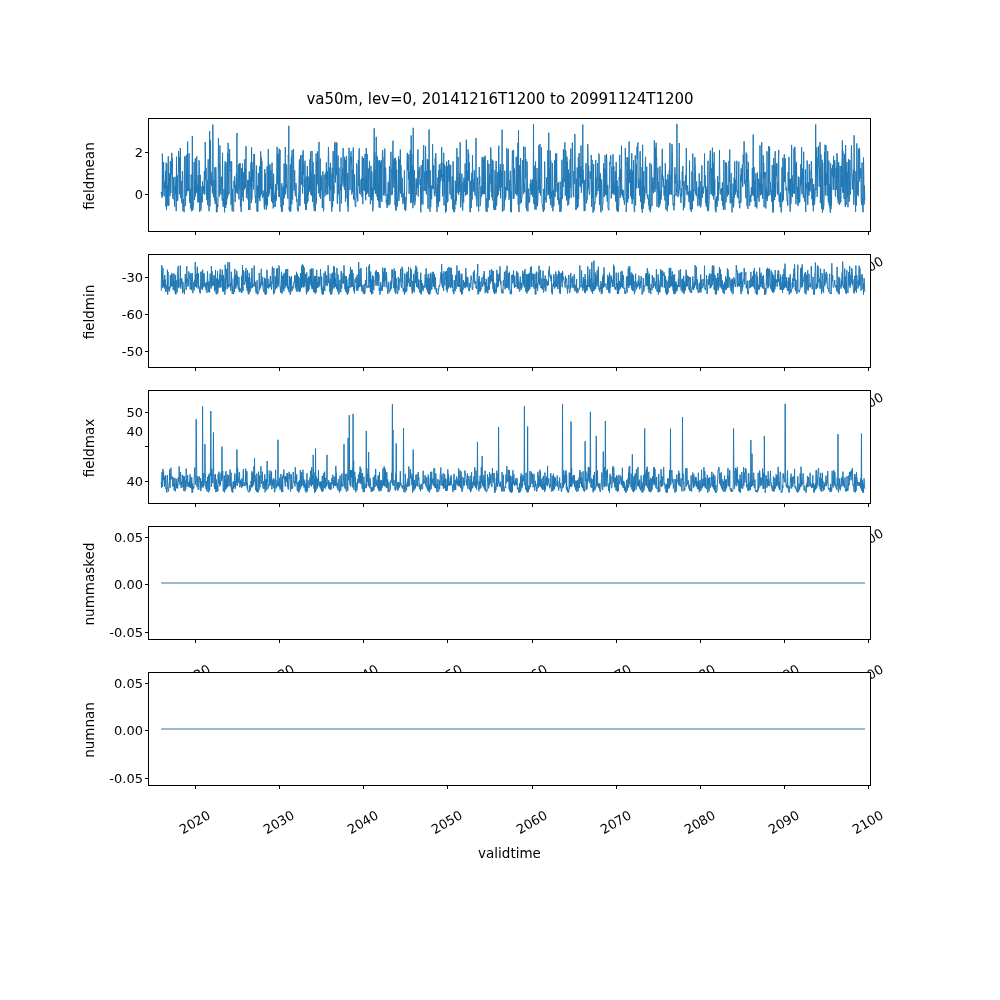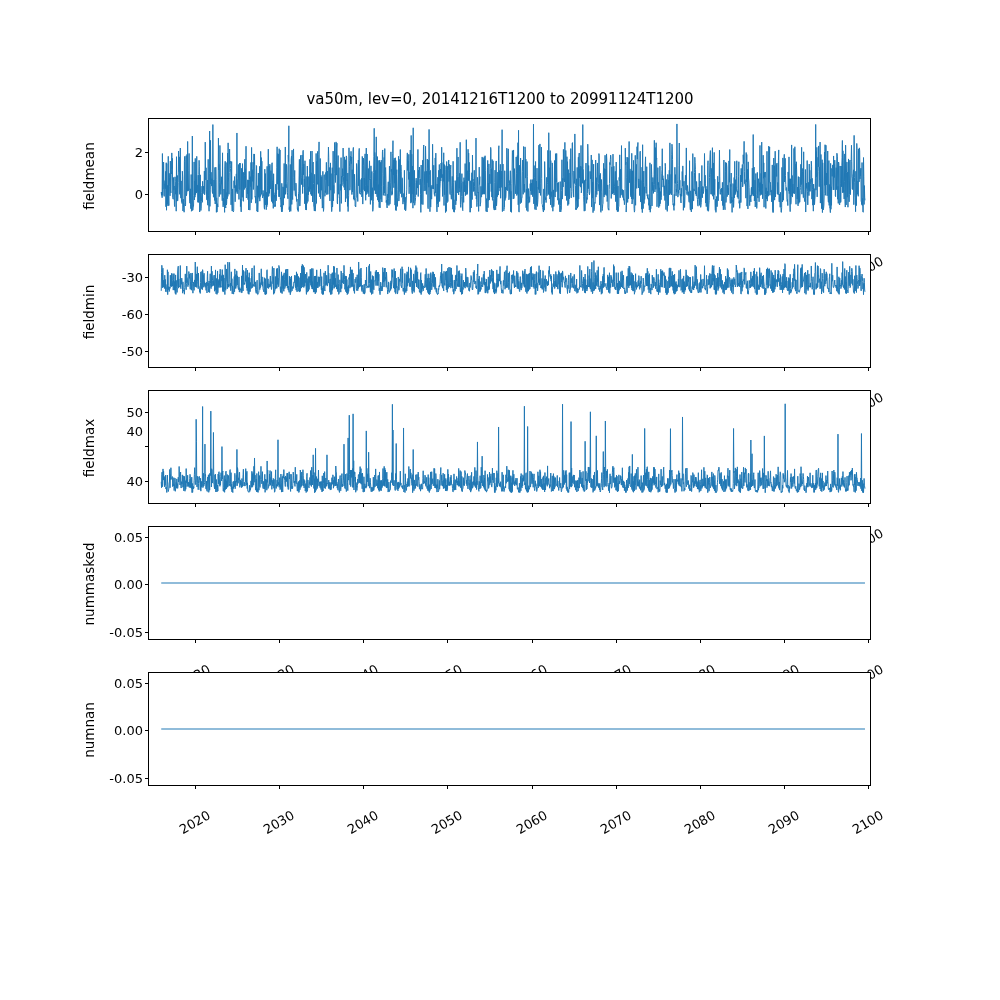--- a/index.html
+++ b/index.html
@@ -103,20 +103,21 @@
     color: #000000;
   }
 </style>
 </head>
 <body>
 
 <div id="figure">
 
   <div class="fig-title">va50m, lev=0, 20141216T1200 to 20991124T1200</div>
 
+  <div class="xlabel" id="xlabel-el" style="top: 845px;">validtime</div>
 
 <div class="panel" style="top: 118px; height: 114px;">
       <div class="ylabel" style="left: -68px; top: 57px; transform: rotate(-90deg) translate(-50%, 0px);">fieldmean</div>
       <div class="ytickmark" style="top: 74.6182px;"></div>
       <div class="ytick" style="top: 74.6182px;">0</div>
       <div class="ytickmark" style="top: 33.1636px;"></div>
       <div class="ytick" style="top: 33.1636px;">2</div>
       <div class="xticks">
         <div class="xtickmark" style="left: 46.2384px;"></div>
         <div class="xtick" style="left: 52.2384px;">2020</div>

